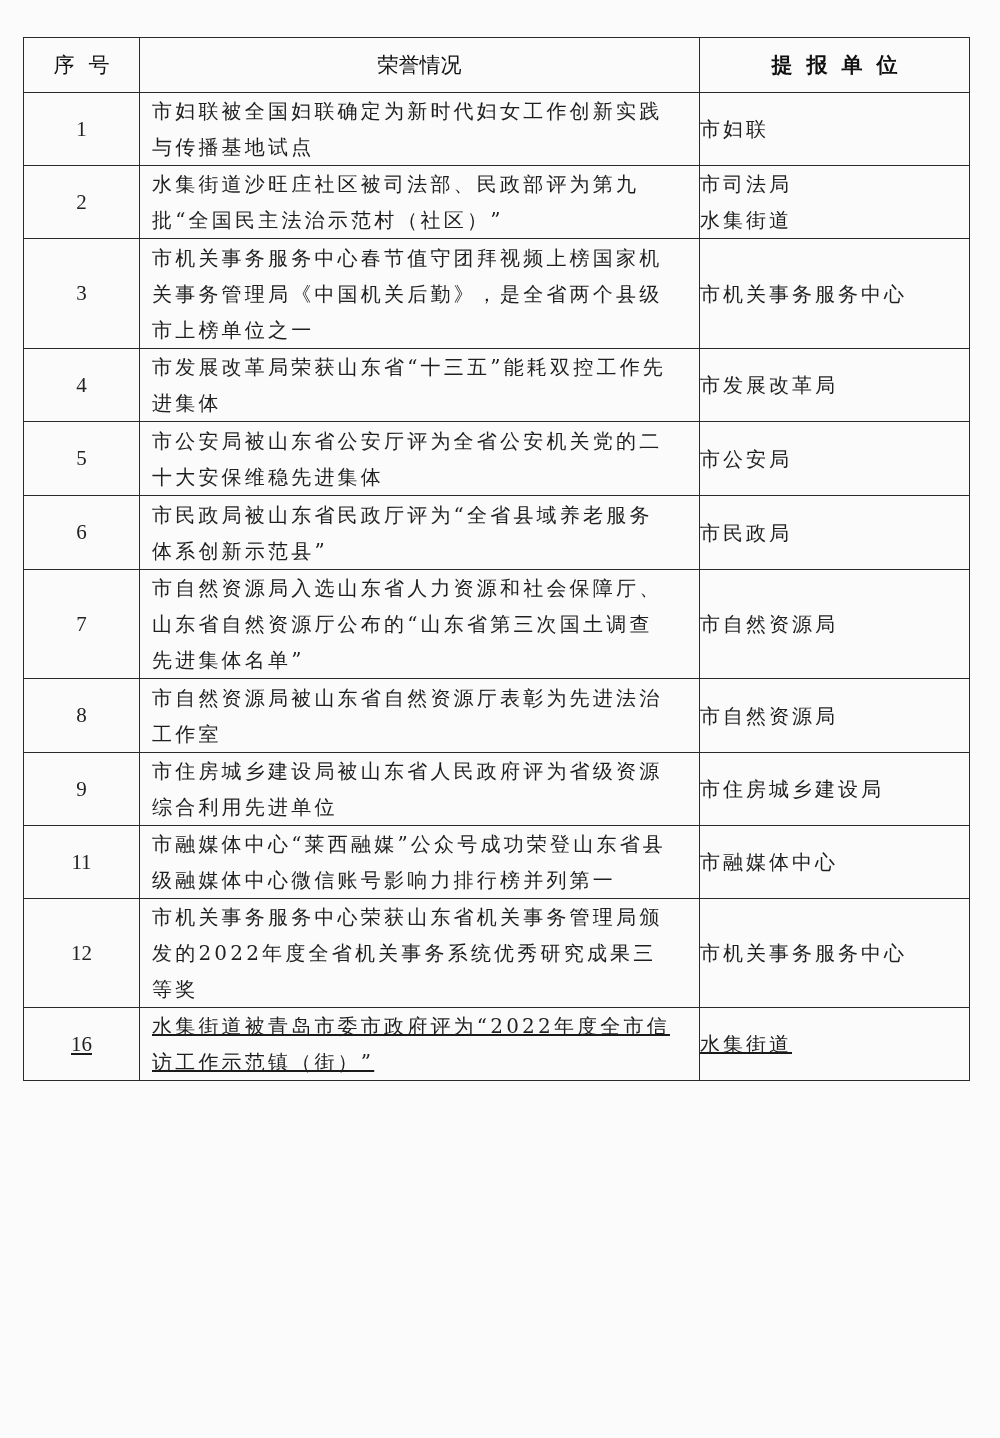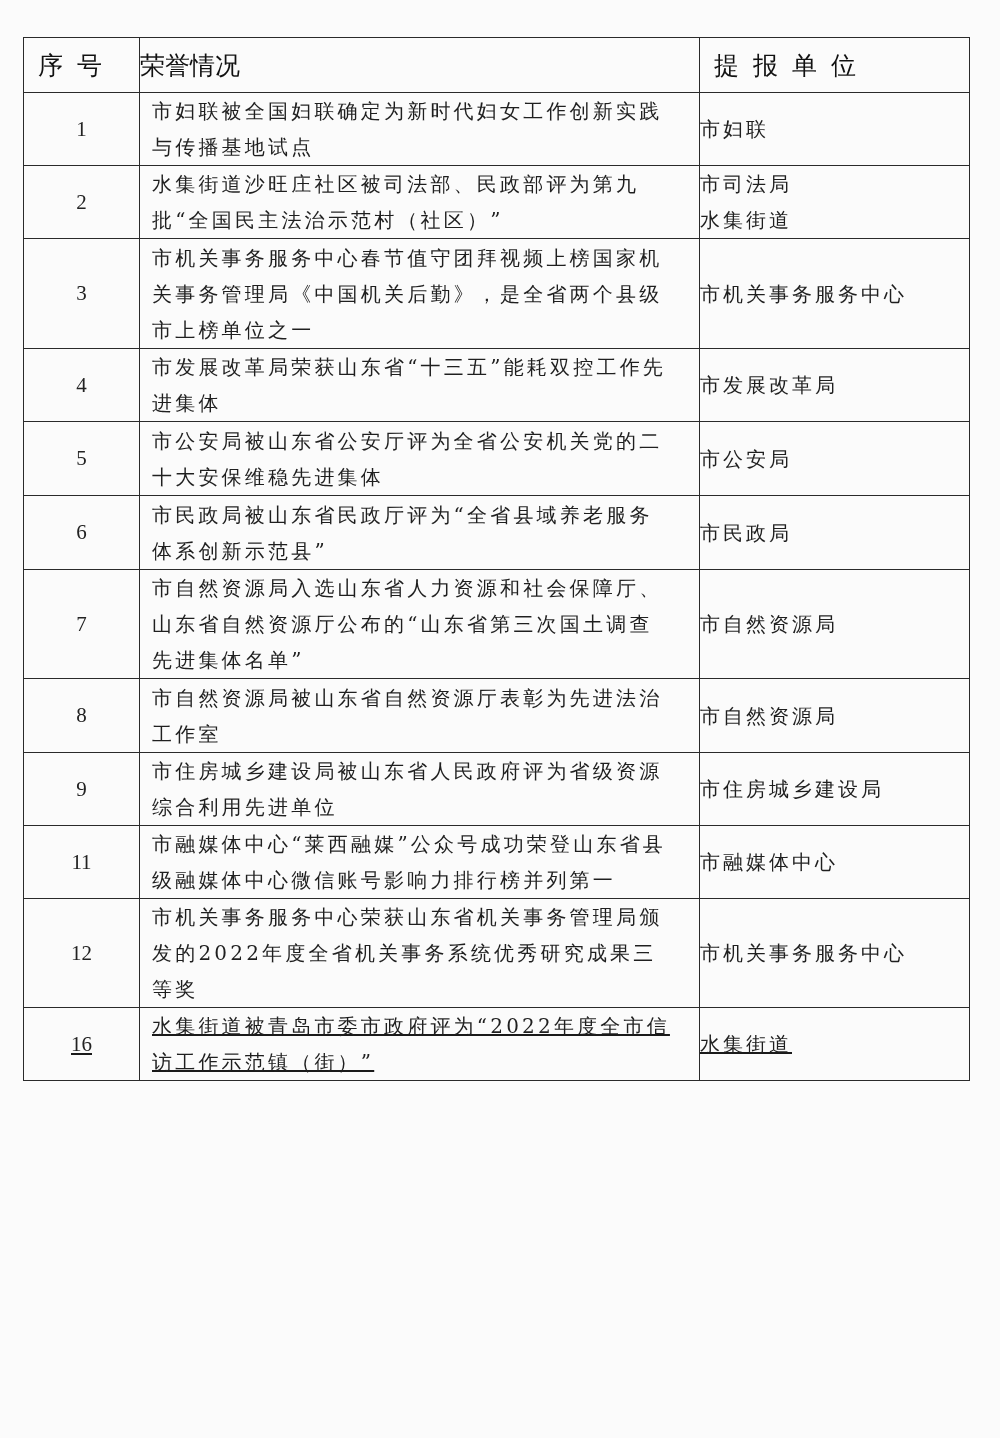--- a/index.html
+++ b/index.html
@@ -28,26 +28,26 @@
   .honor-table col.c-unit { width: 270px; }
   .honor-table th, .honor-table td {
     border: 1.3px solid #2a2a2a;
     padding: 0;
     vertical-align: middle;
   }
   .honor-table th {
     height: 54px;
     font-family: "DejaVu Sans", "Liberation Sans", sans-serif;
     font-weight: normal;
-    font-size: 25px;
-    text-align: left;
+    font-size: 21px;
+    text-align: center;
     color: #111;
   }
   .honor-table th.h-idx { letter-spacing: 14px; padding-left: 14px; }
-  .honor-table th.h-unit { letter-spacing: 14px; padding-left: 14px; }
+  .honor-table th.h-unit { letter-spacing: 14px; padding-left: 14px; font-weight: bold; }
   .honor-table td.idx {
     text-align: center;
     font-family: "Liberation Serif", "DejaVu Serif", serif;
     font-size: 21px;
     color: #222;
   }
   .honor-table td.desc {
     text-align: left;
     font-size: 20px;
     line-height: 36px;

